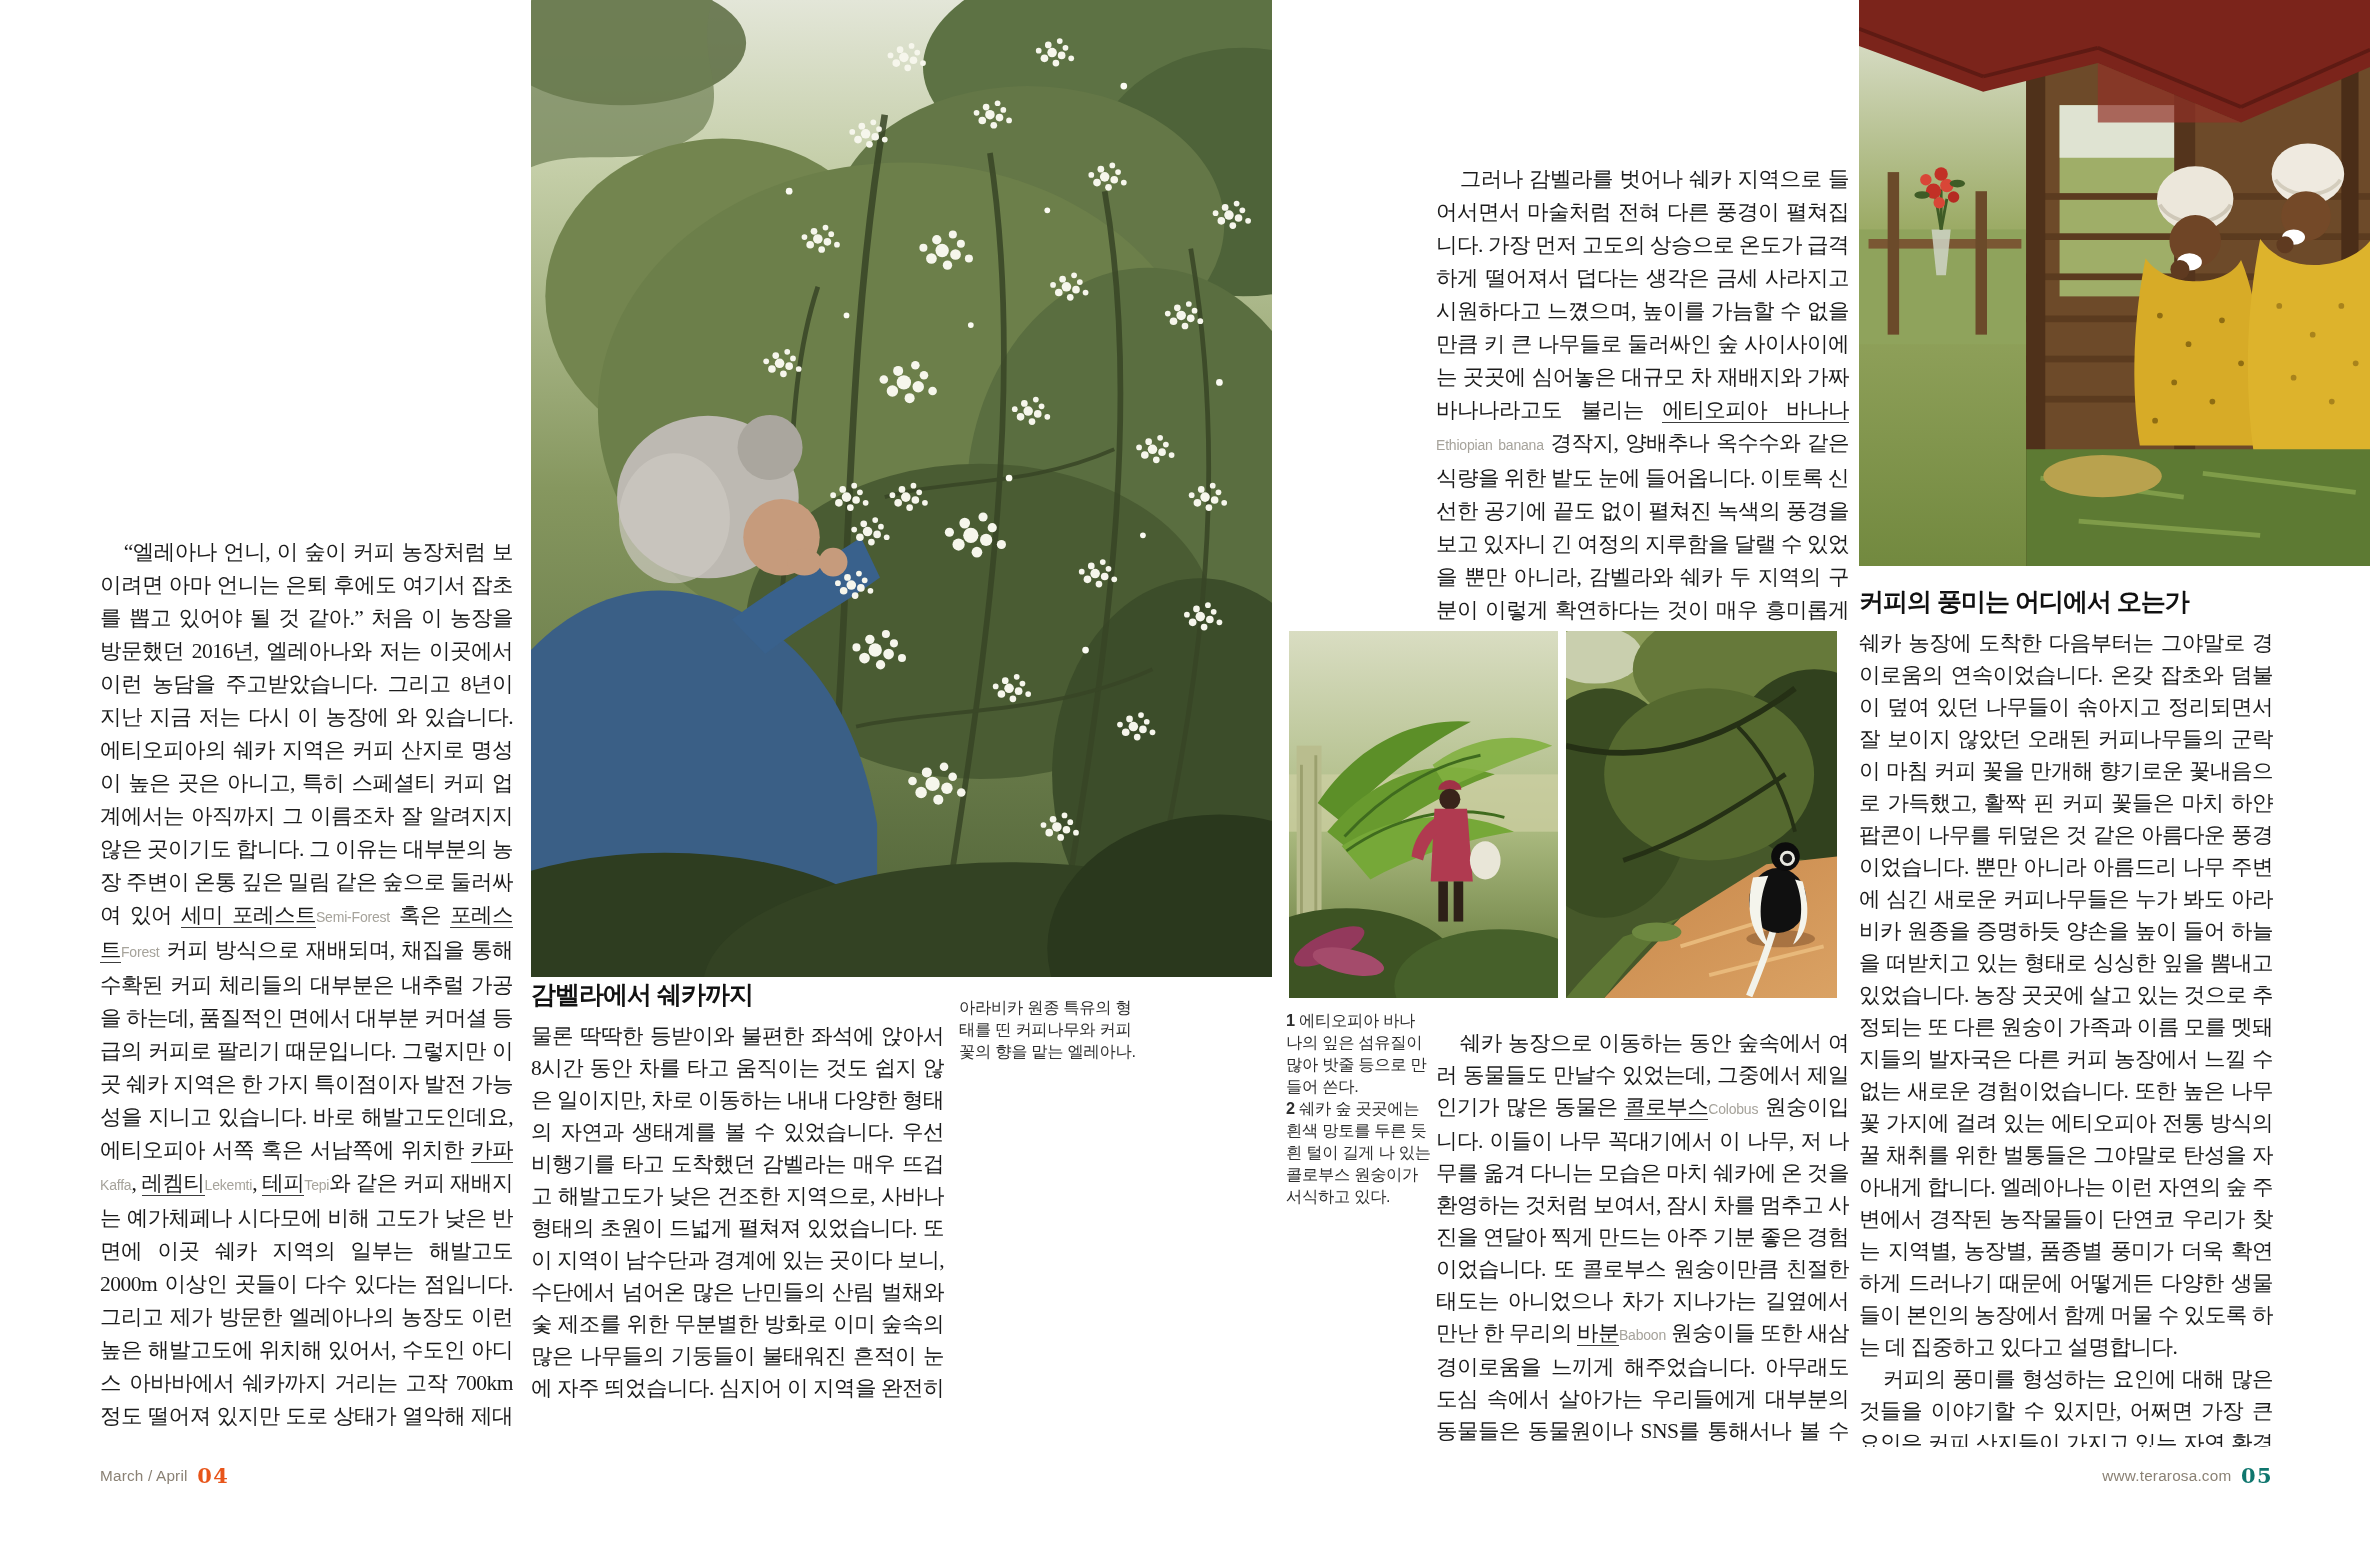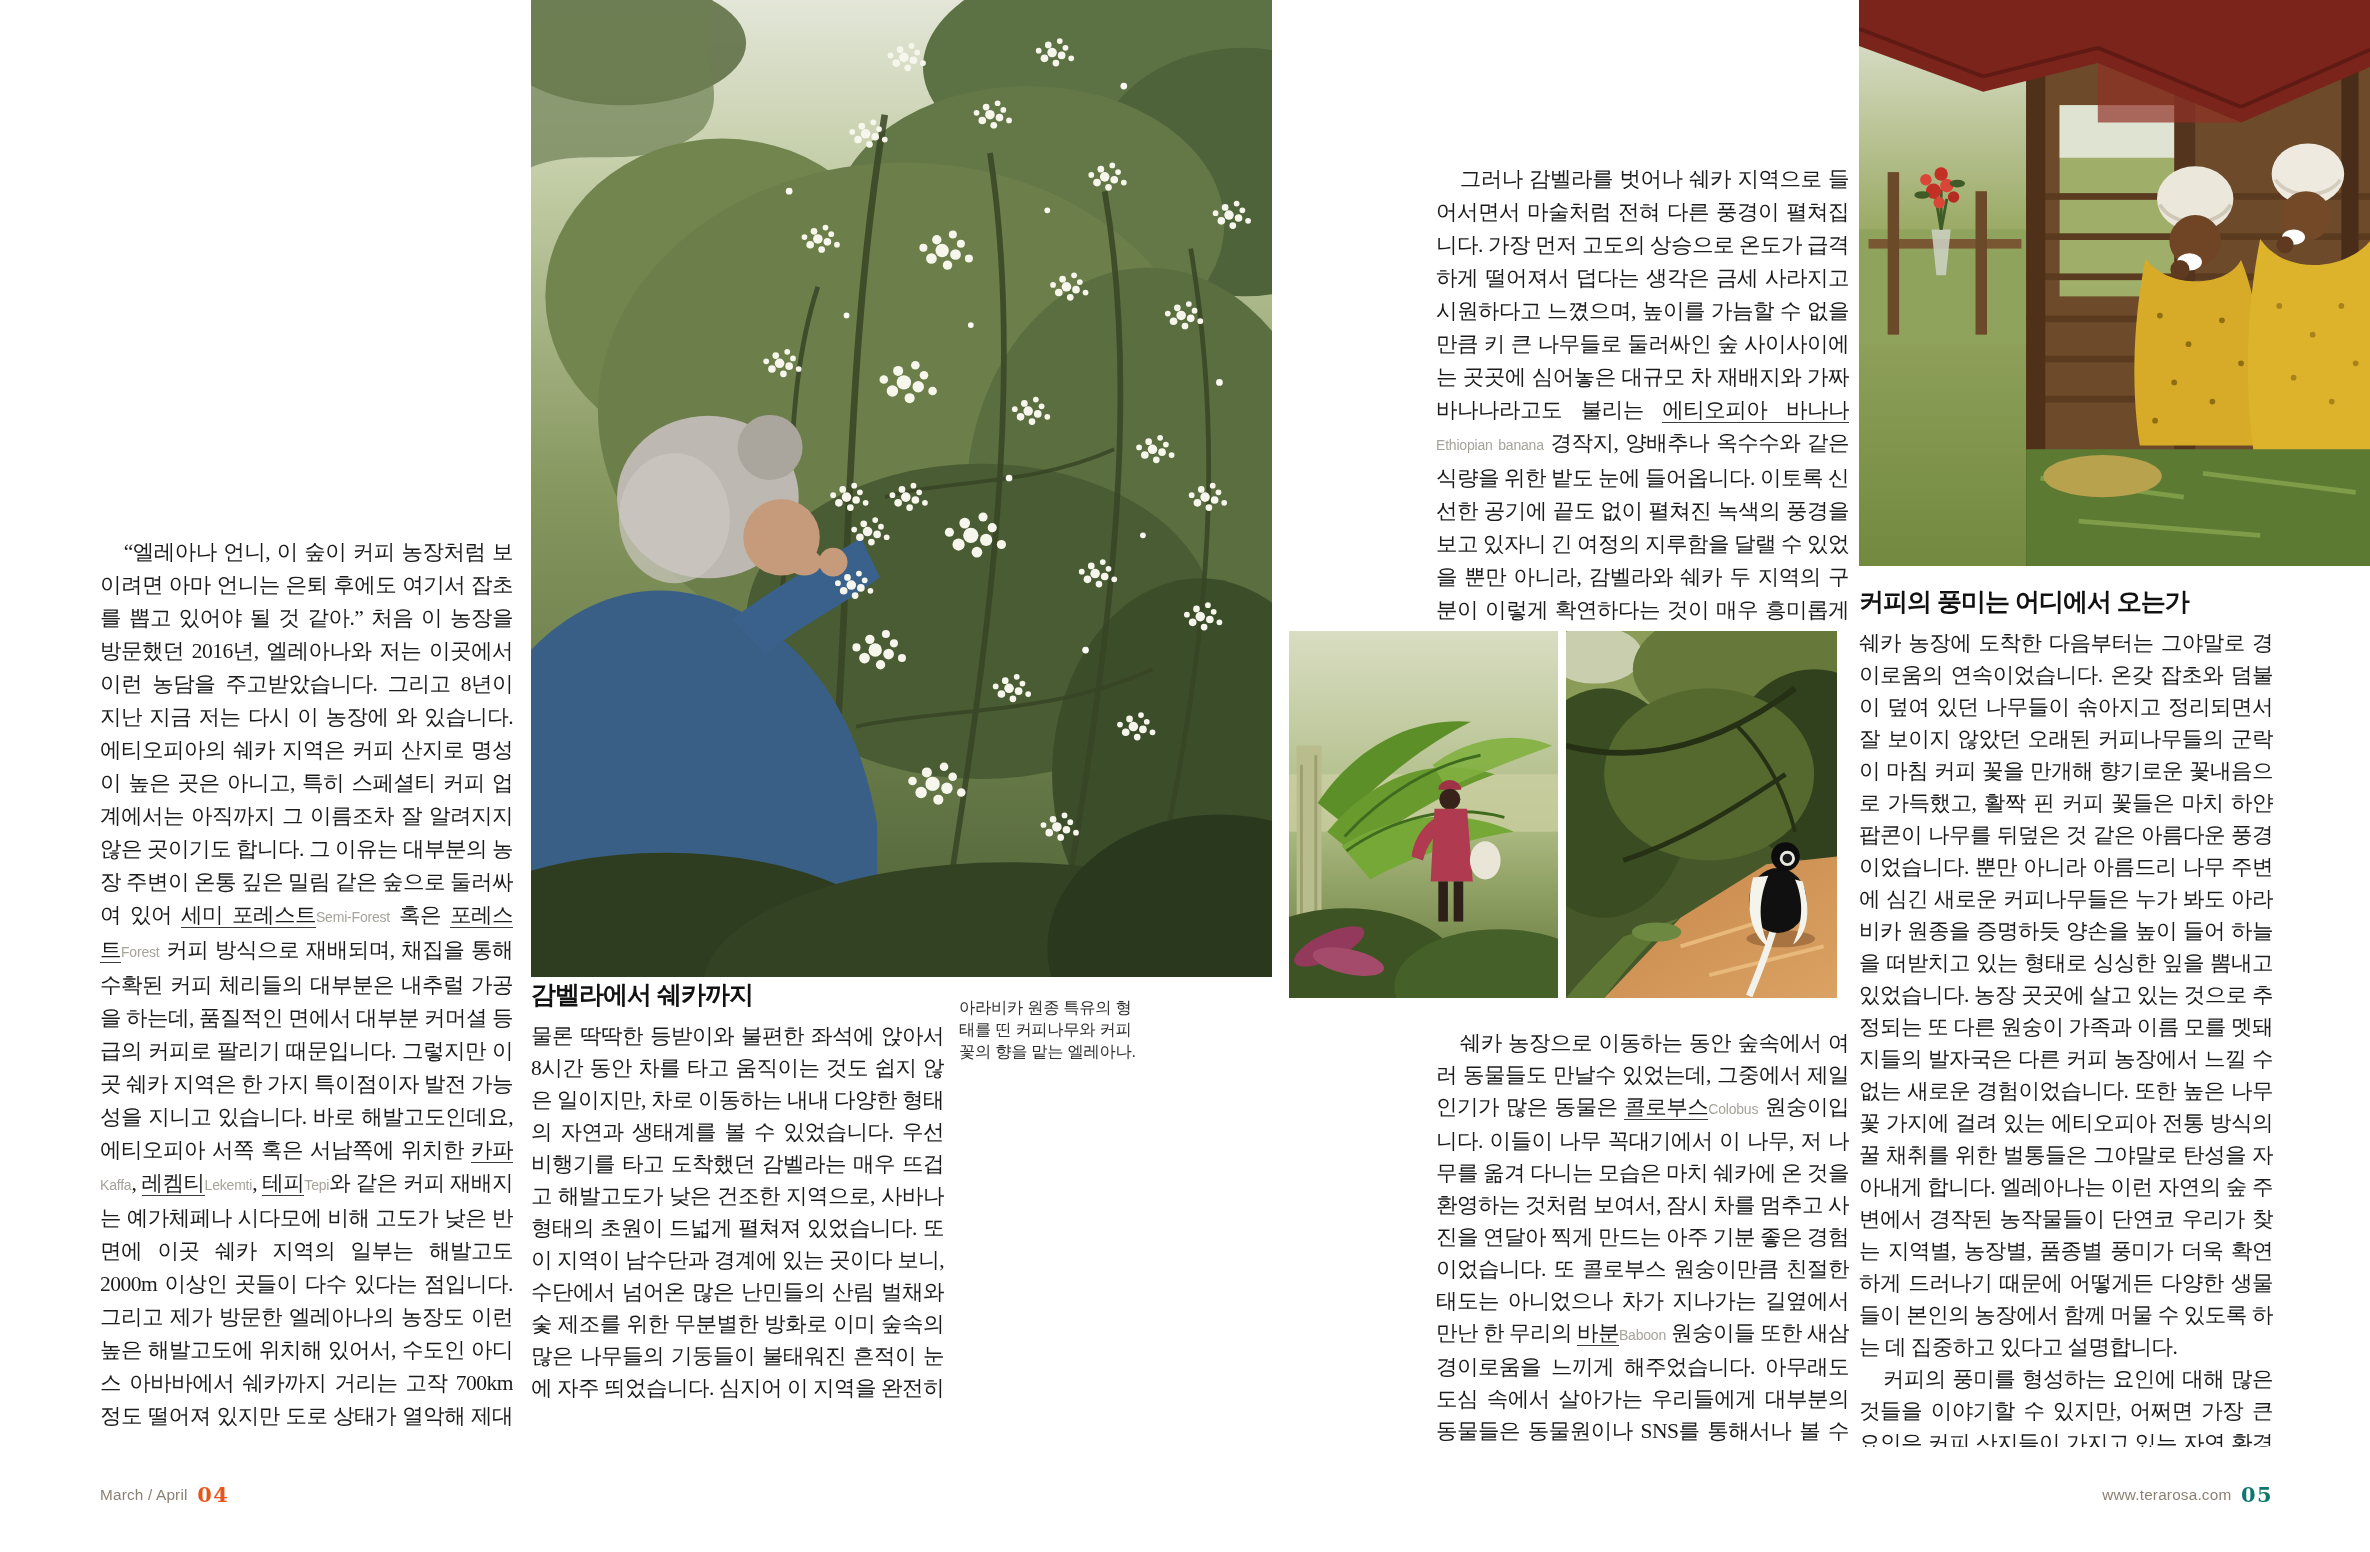--- a/index.html
+++ b/index.html
@@ -18,21 +18,21 @@
          color:#a6a39b;letter-spacing:-0.2px;}
   .sectitle{font-family:"Liberation Sans","DejaVu Sans",sans-serif;font-weight:bold;
             font-size:25px;color:#111;letter-spacing:-1px;margin:0 0 10.5px 0;line-height:29px;}
   .caption{position:absolute;font-family:"Liberation Sans","DejaVu Sans",sans-serif;
            font-size:16.3px;line-height:22px;color:#2e2e2e;letter-spacing:-0.3px;}
   .caption p{margin:0;}
   .footer{position:absolute;font-family:"Liberation Sans","DejaVu Sans",sans-serif;
           font-size:15.3px;color:#8a8174;letter-spacing:0.2px;white-space:nowrap;}
   .pagenum{display:inline-block;font-family:"DejaVu Serif","Liberation Serif",serif;
            font-weight:bold;font-size:21px;letter-spacing:1.4px;margin-left:9.6px;
-           vertical-align:-1.9px;margin-top:19px;}
+           vertical-align:-1.9px;}
 </style>
 </head>
 <body>
 
 <div class="spread">
 
   <div class="photo" style="left:531px;top:0;width:741px;height:977px;">
     <svg viewBox="0 0 775 1022" preserveAspectRatio="none">
       <defs>
         <linearGradient id="pgA" x1="0" y1="0" x2="0" y2="1">
@@ -314,20 +314,24 @@
 
   <div class="bodycol lh33" style="left:531px;top:968px;width:413px;height:421px;">
     <h2 class="sectitle">감벨라에서 쉐카까지</h2>
     <div>
         <p><span>물론 딱딱한 등받이와 불편한 좌석에 앉아서 8시간 동안 차를 타고 움직이는 것도 쉽지 않은 일이지만, 차로 이동하는 내내 다양한 형태의 자연과 생태계를 볼 수 있었습니다. 우선 비행기를 타고 도착했던 감벨라는 매우 뜨겁고 해발고도가 낮은 건조한 지역으로, 사바나 형태의 초원이 드넓게 펼쳐져 있었습니다. 또 이 지역이 남수단과 경계에 있는 곳이다 보니, 수단에서 넘어온 많은 난민들의 산림 벌채와 숯 제조를 위한 무분별한 방화로 이미 숲속의 많은 나무들의 기둥들이 불태워진 흔적이 눈에 자주 띄었습니다. 심지어 이 지역을 완전히 벗어나기까지 매캐한 나무를 태우는 냄새가 끊이질 않아 그 정도가 얼마나 심각한지에 대해 새삼 느낄 수 있었는데, 안 그래도 뜨거운 열기로 가득한 이</span></p>
       </div>
   </div>
 
   <div class="caption" style="left:959px;top:996px;width:177px;">아라비카 원종 특유의 형태를 띤 커피나무와 커피 꽃의 향을 맡는 엘레아나.</div>
 
+  <div class="caption numcap" style="left:1286px;top:1009px;width:145px;">
+    <p><b>1</b> <span>에티오피아 바나나의 잎은 섬유질이 많아 밧줄 등으로 만들어 쓴다.</span></p>
+    <p><b>2</b> <span>쉐카 숲 곳곳에는 흰색 망토를 두른 듯 흰 털이 길게 나 있는 콜로부스 원숭이가 서식하고 있다.</span></p>
+  </div>
 
   <div class="bodycol" style="left:1436px;top:163px;width:413px;height:465px;">
       <p class="indent"><span>그러나 감벨라를 벗어나 쉐카 지역으로 들어서면서 마술처럼 전혀 다른 풍경이 펼쳐집니다. 가장 먼저 고도의 상승으로 온도가 급격하게 떨어져서 덥다는 생각은 금세 사라지고 시원하다고 느꼈으며, 높이를 가늠할 수 없을 만큼 키 큰 나무들로 둘러싸인 숲 사이사이에는 곳곳에 심어놓은 대규모 차 재배지와 가짜 바나나라고도 불리는 </span><span class="term">에티오피아 바나나</span><span class="annot">Ethiopian banana</span><span> 경작지, 양배추나 옥수수와 같은 식량을 위한 밭도 눈에 들어옵니다. 이토록 신선한 공기에 끝도 없이 펼쳐진 녹색의 풍경을 보고 있자니 긴 여정의 지루함을 달랠 수 있었을 뿐만 아니라, 감벨라와 쉐카 두 지역의 구분이 이렇게 확연하다는 것이 매우 흥미롭게 다가왔습니다.</span></p>
     </div>
 
   <div class="bodycol lh33" style="left:1436px;top:1015px;width:413px;height:416px;">
       <p class="indent"><span>쉐카 농장으로 이동하는 동안 숲속에서 여러 동물들도 만날수 있었는데, 그중에서 제일 인기가 많은 동물은 </span><span class="term">콜로부스</span><span class="annot">Colobus</span><span> 원숭이입니다. 이들이 나무 꼭대기에서 이 나무, 저 나무를 옮겨 다니는 모습은 마치 쉐카에 온 것을 환영하는 것처럼 보여서, 잠시 차를 멈추고 사진을 연달아 찍게 만드는 아주 기분 좋은 경험이었습니다. 또 콜로부스 원숭이만큼 친절한 태도는 아니었으나 차가 지나가는 길옆에서 만난 한 무리의 </span><span class="term">바분</span><span class="annot">Baboon</span><span> 원숭이들 또한 새삼 경이로움을 느끼게 해주었습니다. 아무래도 도심 속에서 살아가는 우리들에게 대부분의 동물들은 동물원이나 SNS를 통해서나 볼 수 있는 상황이 되었으니, 정말이지 숲속에 사는 야생 동물의 삶을 그대로 볼 수 있다는 것 자체가 매우 희귀한 풍경이 아닐 수 없습니다.</span></p>
     </div>
 
   <div class="bodycol lh33" style="left:1859px;top:575px;width:414px;height:860px;">

